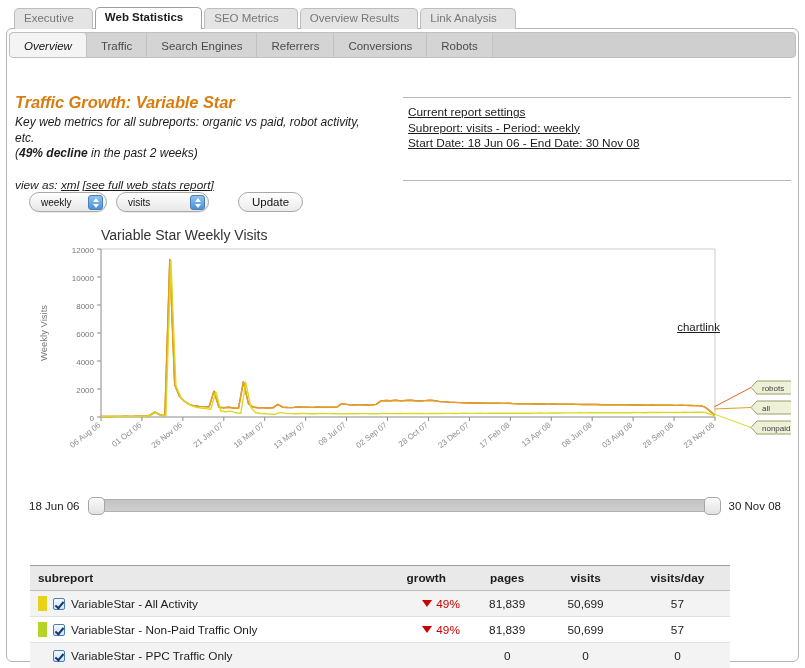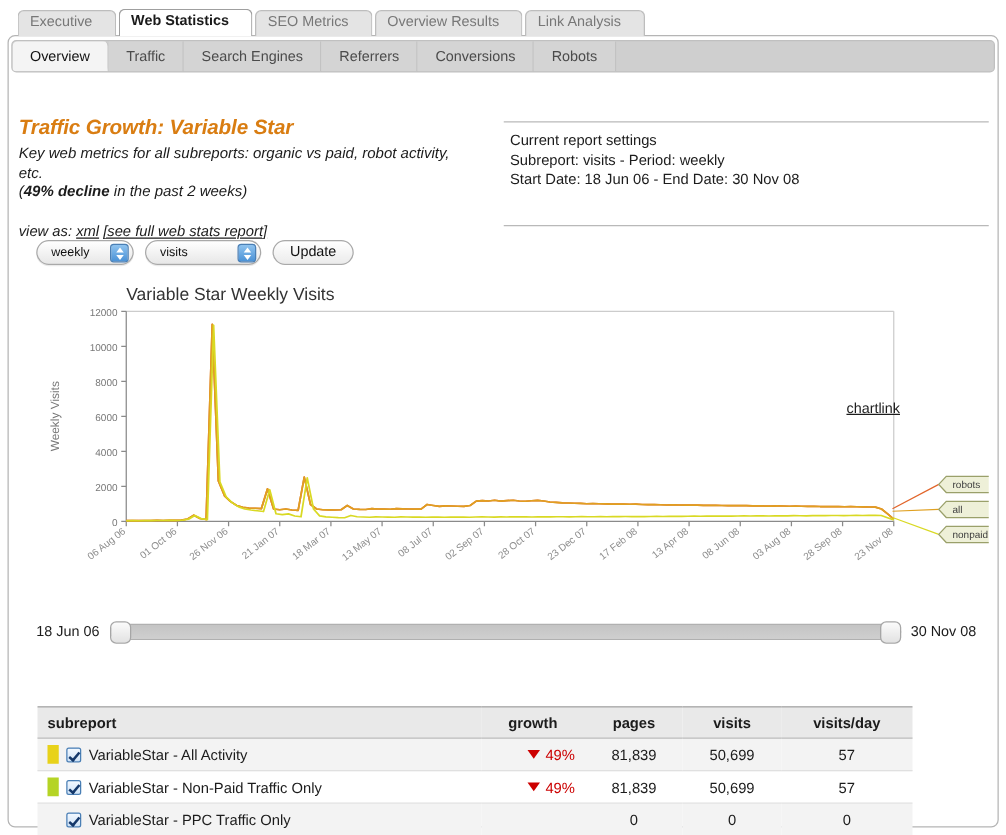--- a/index.html
+++ b/index.html
@@ -66,20 +66,21 @@
     background: #d4d4d4;
     border-right: 1px solid #c2c2c2;
     padding: 6px 14px 0 14px;
     line-height: 14px;
     white-space: nowrap;
   }
   .itab.active {
     background: #f4f4f4;
     color: #111;
     border-radius: 4px 4px 0 0;
+    font-style: italic;
   }
 
   
   .content { position: absolute; left: 0; top: 30px; right: 0; bottom: 0; }
 
   .hdr-left { position: absolute; left: 8px; top: 34px; width: 365px; font-style: italic; }
   .title {
     color: #d97d12;
     font-size: 16.5px;
     font-weight: bold;
@@ -92,20 +93,21 @@
 
   .hdr-right {
     position: absolute; left: 396px; top: 38px; width: 388px;
     border-top: 1px solid #b9b9b9;
     border-bottom: 1px solid #b9b9b9;
     padding: 7px 0 20px 5px;
     height: 84px;
     font-size: 11.8px;
     line-height: 15.5px;
     color: #1c1c1c;
+    text-decoration: underline;
   }
 
   
   .controls { position: absolute; left: 22px; top: 133px; display: flex; align-items: center; gap: 9px; }
   .aqua-select {
     position: relative;
     height: 20px;
     border: 1px solid #a9a9a9;
     border-radius: 10px;
     background: linear-gradient(#ffffff, #e7e7e7);
@@ -130,21 +132,21 @@
   .spin .up { border-left: 3px solid transparent; border-right: 3px solid transparent; border-bottom: 4px solid #fff; }
   .spin .dn { border-left: 3px solid transparent; border-right: 3px solid transparent; border-top: 4px solid #fff; }
   .aqua-btn {
     height: 20px;
     border: 1px solid #a9a9a9;
     border-radius: 10px;
     background: linear-gradient(#ffffff, #ebebeb);
     padding: 0 13px;
     font-size: 11.5px;
     color: #111;
-    display: flex; align-items: center;
+    display: flex; align-items: center; margin-left: 20px;
   }
 
   
   .chart-wrap { position: absolute; left: 22px; top: 168px; width: 762px; height: 250px; }
   .chart-title {
     position: absolute; left: 72px; top: 0;
     font-size: 14px; color: #333;
   }
   .chart-svg { position: absolute; left: 0; top: 0; }
   .chartlink {

